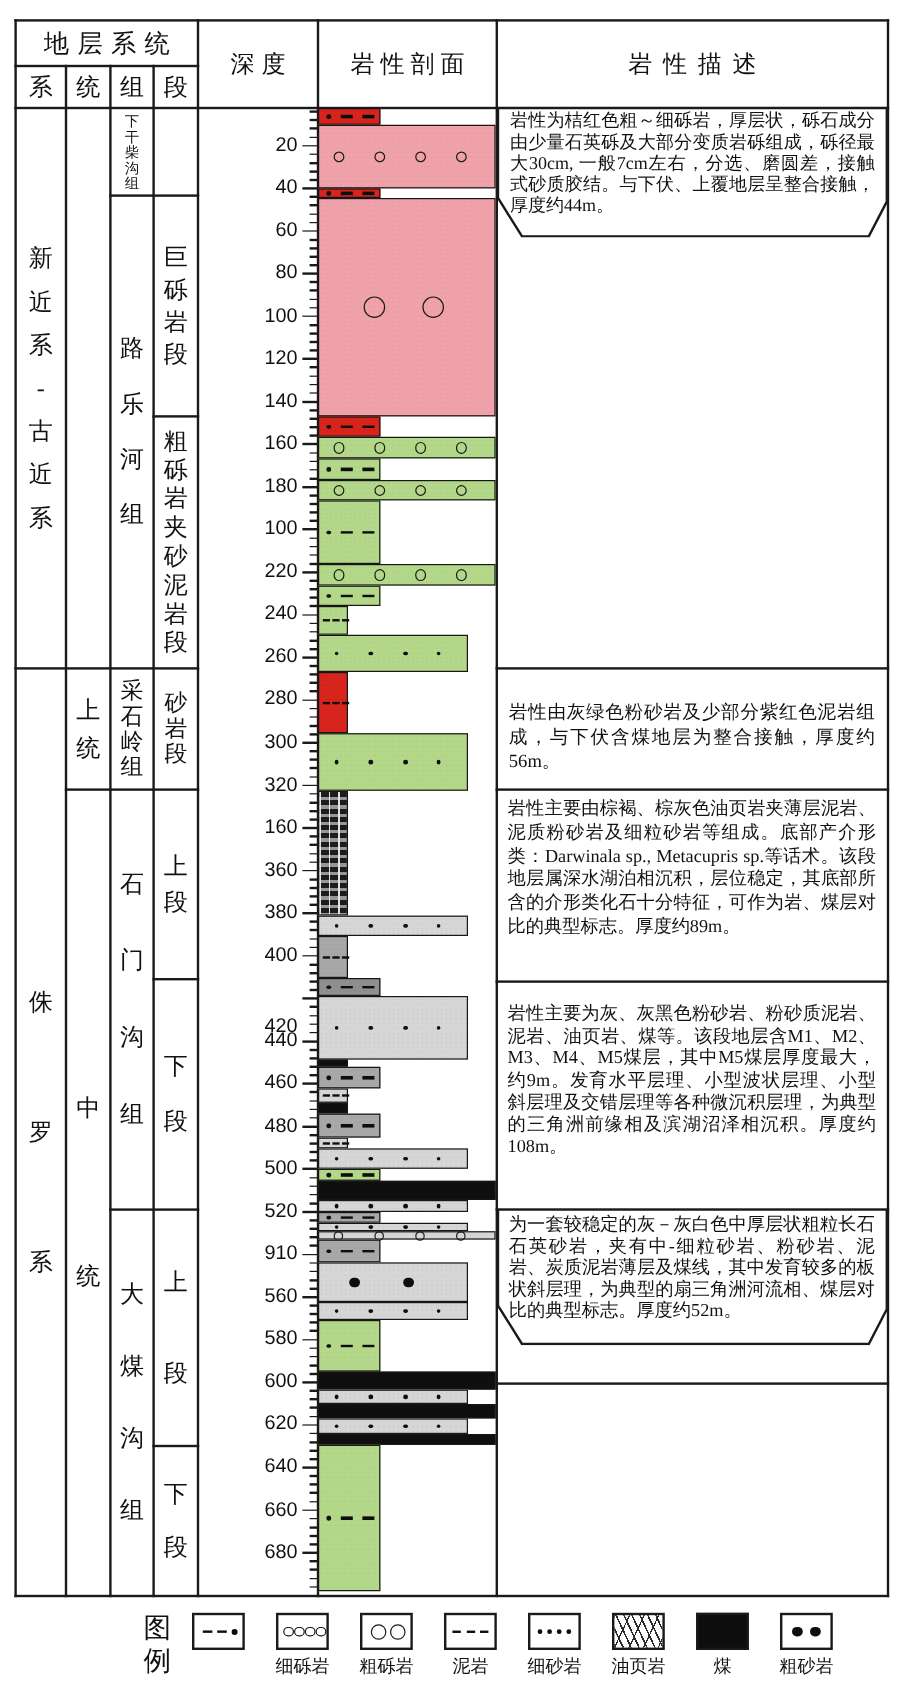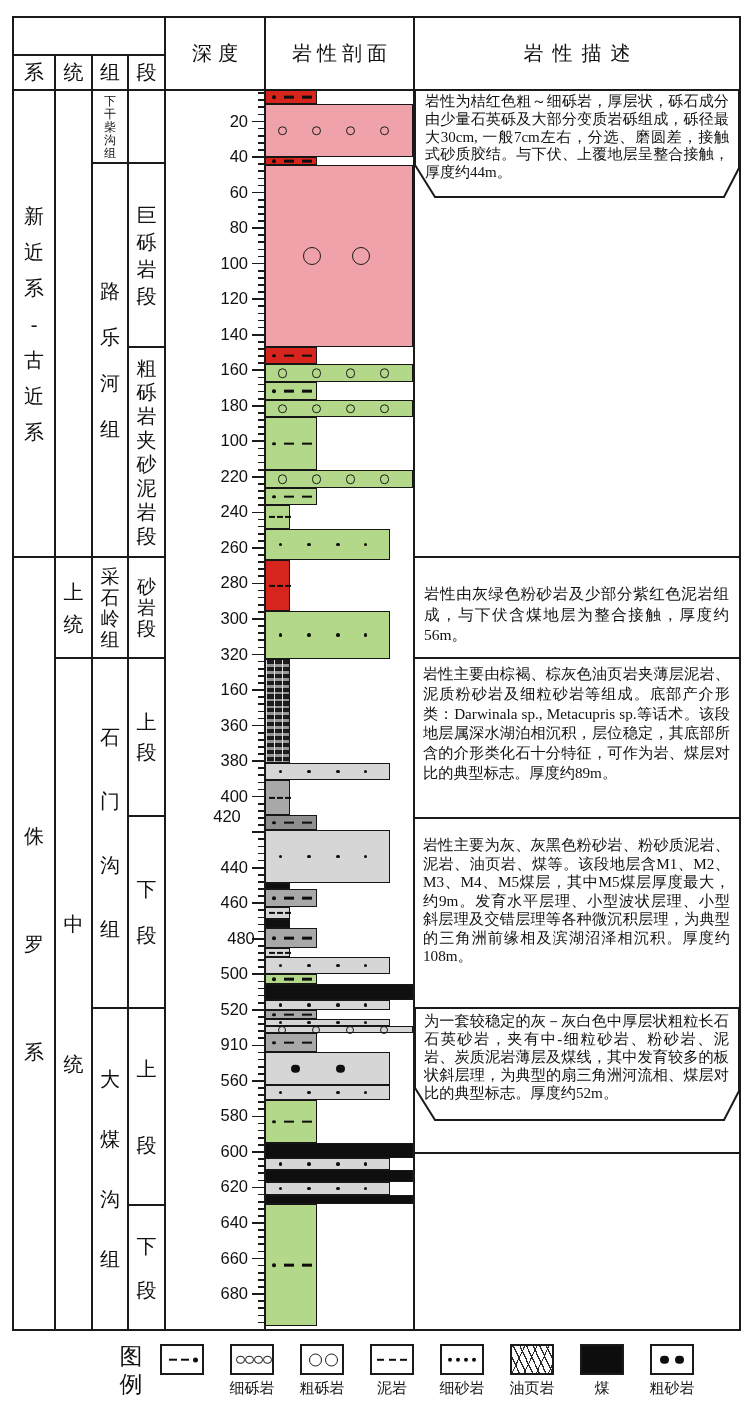--- a/index.html
+++ b/index.html
@@ -26,20 +26,21 @@
   .lhatch{background-image:
       repeating-linear-gradient(65deg,#2a2a2a 0 1.3px,rgba(0,0,0,0) 1.3px 6px),
       repeating-linear-gradient(115deg,#2a2a2a 0 1px,rgba(0,0,0,0) 1px 11px);}
   .llabel{position:absolute;text-align:center;font-size:15px;color:#111;}
   svg.callout{position:absolute;}
 </style>
 </head>
 <body>
 
 <div id="stage">
+  <div class="hdr" style="left:13px;top:17px;width:152px;height:38px;font-size:21px;letter-spacing:7px;text-indent:7px;">地层系统</div>
   <div class="hdr" style="left:13px;top:55px;width:42px;height:35px;font-size:20px;">系</div>
   <div class="hdr" style="left:55px;top:55px;width:37px;height:35px;font-size:20px;">统</div>
   <div class="hdr" style="left:92px;top:55px;width:36px;height:35px;font-size:20px;">组</div>
   <div class="hdr" style="left:128px;top:55px;width:37px;height:35px;font-size:20px;">段</div>
   <div class="hdr" style="left:265px;top:17px;width:149px;height:73px;font-size:20px;letter-spacing:5px;text-indent:5px;">岩性剖面</div>
   <div class="hdr" style="left:165px;top:17px;width:100px;height:73px;font-size:20px;letter-spacing:6px;text-indent:6px;">深度</div>
   <div class="hdr" style="left:414px;top:17px;width:326px;height:73px;font-size:20px;letter-spacing:9px;text-indent:9px;">岩性描述</div>
 <div class="line" style="left: 12px; top: 16px; width: 729px; height: 2px;"></div>
     <div class="line" style="left: 12px; top: 89px; width: 729px; height: 2px;"></div>
     <div class="line" style="left: 12px; top: 1329px; width: 729px; height: 2px;"></div>
@@ -341,24 +342,24 @@
     <div class="dlabel" style="left: 206px; top: 466.852px;">220</div>
     <div class="dlabel" style="left: 206px; top: 502.384px;">240</div>
     <div class="dlabel" style="left: 206px; top: 537.916px;">260</div>
     <div class="dlabel" style="left: 206px; top: 573.448px;">280</div>
     <div class="dlabel" style="left: 206px; top: 608.98px;">300</div>
     <div class="dlabel" style="left: 206px; top: 644.512px;">320</div>
     <div class="dlabel" style="left: 206px; top: 680.044px;">160</div>
     <div class="dlabel" style="left: 206px; top: 715.576px;">360</div>
     <div class="dlabel" style="left: 206px; top: 751.108px;">380</div>
     <div class="dlabel" style="left: 206px; top: 786.64px;">400</div>
-    <div class="dlabel" style="left: 206px; top: 807px; text-align: center;">420</div>
+    <div class="dlabel" style="left: 206px; top: 846px;">420</div>
     <div class="dlabel" style="left: 206px; top: 857.704px;">440</div>
     <div class="dlabel" style="left: 206px; top: 893.236px;">460</div>
-    <div class="dlabel" style="left: 220px; top: 928.768px; text-align: center;">480</div>
+    <div class="dlabel" style="left: 206px; top: 928.768px;">480</div>
     <div class="dlabel" style="left: 206px; top: 964.3px;">500</div>
     <div class="dlabel" style="left: 206px; top: 999.832px;">520</div>
     <div class="dlabel" style="left: 206px; top: 1035.36px;">910</div>
     <div class="dlabel" style="left: 206px; top: 1070.9px;">560</div>
     <div class="dlabel" style="left: 206px; top: 1106.43px;">580</div>
     <div class="dlabel" style="left: 206px; top: 1141.96px;">600</div>
     <div class="dlabel" style="left: 206px; top: 1177.49px;">620</div>
     <div class="dlabel" style="left: 206px; top: 1213.02px;">640</div>
     <div class="dlabel" style="left: 206px; top: 1248.56px;">660</div>
     <div class="dlabel" style="left: 206px; top: 1284.09px;">680</div>

